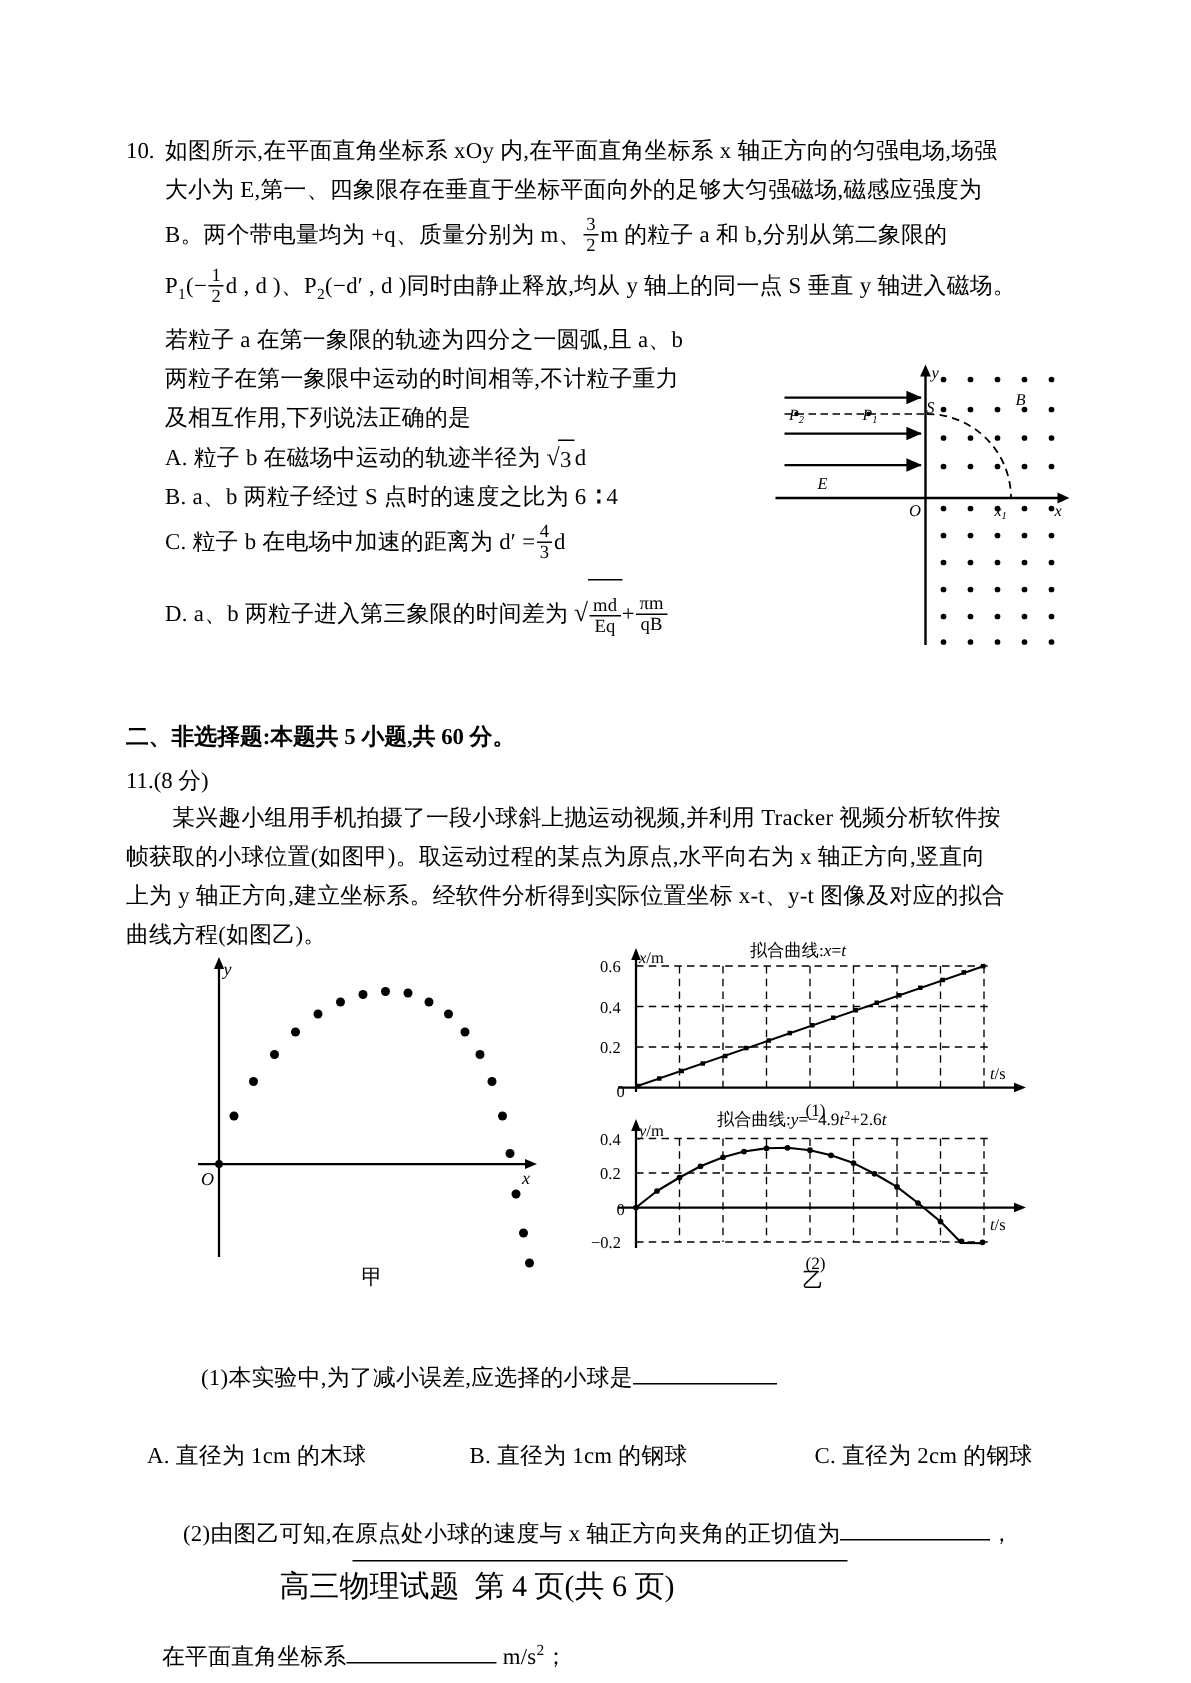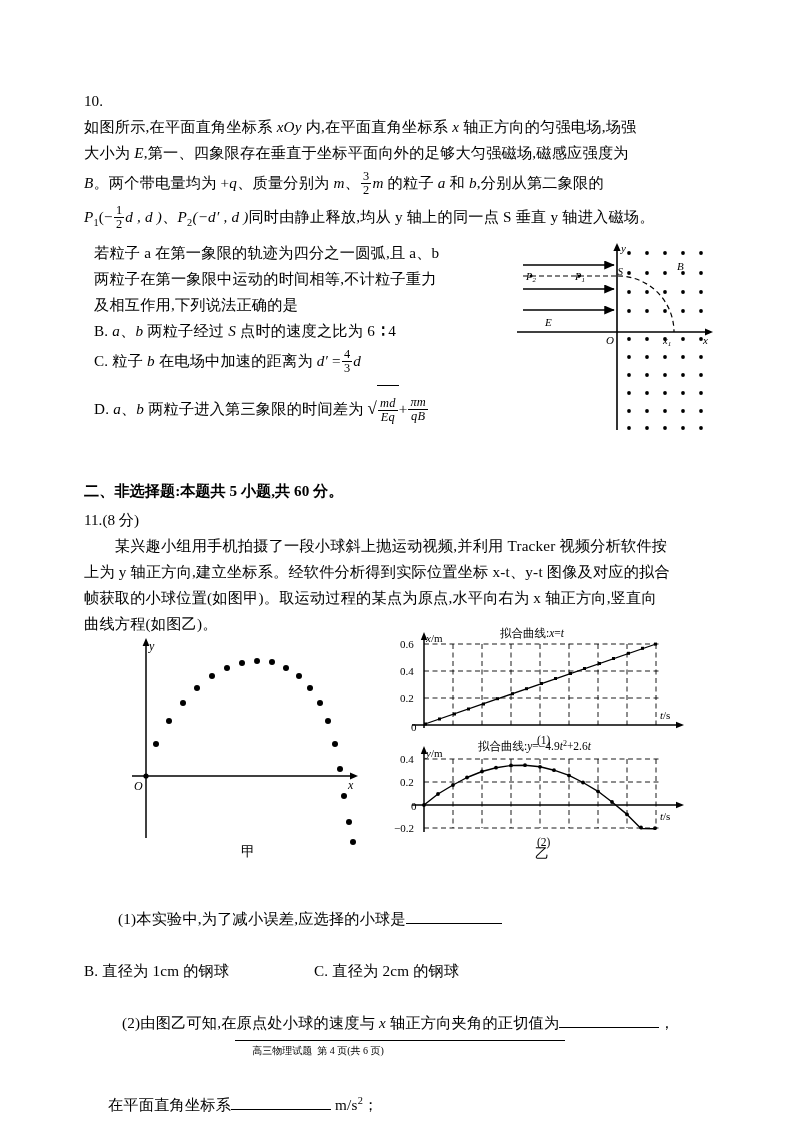--- a/index.html
+++ b/index.html
@@ -15,21 +15,21 @@
     position:absolute;
     left:0;top:0;width:794px;height:1122px;
   }
   
   .ln{
     font-size:15.2px;
     line-height:26px;
     letter-spacing:.2px;
     white-space:pre-wrap;
   }
-  .it{font-style:italic;font-family:"Liberation Serif",serif;}
+  .it{font-family:"Liberation Serif",serif;}
   
   .frac{
     display:inline-block;
     vertical-align:middle;
     text-align:center;
     font-size:12.4px;
     line-height:1.06;
     margin:0 1px;
     position:relative;
     top:-1px;
@@ -44,21 +44,21 @@
     padding:0 2px 0 1px;
     margin-left:-1px;
     position:relative;
     top:1px;
   }
   sub{font-size:.68em;}
   sup{font-size:.68em;}
 
   
   #p10{position:absolute;left:84px;top:88px;width:632px;}
-  #p10 .row{display:flex;flex-direction:column;}
+  #p10 .row{display:flex;}
   #p10 .numcol{width:26px;flex:none;font-size:15.2px;line-height:26px;}
   #p10 .txtcol{flex:1;}
   .mathline{line-height:34px;}
 
   
   #fig10{
     position:absolute;
     left:505px; top:240px;
     width:215px; height:198px;
   }
@@ -81,21 +81,21 @@
     display:inline-block;
     border-bottom:1px solid #000;
     height:14px;
   }
   .opts{display:flex;}
   .opts>div{font-size:15.2px;line-height:26px;}
 
   
   #footer{
     position:absolute;left:0;top:1044px;width:636px;
-    text-align:center;font-size:10px;
+    text-align:center;font-size:20px;
   }
   #footline{
     position:absolute;left:235px;top:1040px;width:330px;height:0;
     border-top:1px solid #000;
   }
 </style>
 </head>
 <body>
 
 <div class="page">
@@ -107,25 +107,26 @@
         <div class="ln"><span>如图所示,在平面直角坐标系 </span><span class="it">xOy</span><span> 内,在平面直角坐标系 </span><span class="it">x</span><span> 轴正方向的匀强电场,场强</span></div>
 
         <div class="ln"><span>大小为 </span><span class="it">E</span><span>,第一、四象限存在垂直于坐标平面向外的足够大匀强磁场,磁感应强度为</span></div>
 
         <div class="ln mathline"><span class="it">B</span><span>。两个带电量均为 +</span><span class="it">q</span><span>、质量分别为 </span><span class="it">m</span>、<span class="frac"><span class="num">3</span><span class="den">2</span></span><span class="it">m</span><span> 的粒子 </span><span class="it">a</span><span> 和 </span><span class="it">b</span><span>,分别从第二象限的</span></div>
 
         <div class="ln mathline"><span class="it">P</span><sub>1</sub><span>(−</span><span class="frac"><span class="num">1</span><span class="den">2</span></span><span class="it">d , d )</span><span>、</span><span class="it">P</span><sub>2</sub><span class="it">(−d′ , d )</span><span>同时由静止释放,均从 y 轴上的同一点 S 垂直 y 轴进入磁场。</span></div>
       </div>
     </div>
 
-    <div style="margin-left:10px;width:400px;">
+    <div style="margin-left:26px;width:400px;">
       <div class="ln">若粒子 a 在第一象限的轨迹为四分之一圆弧,且 a、b</div>
       <div class="ln">两粒子在第一象限中运动的时间相等,不计粒子重力</div>
       <div class="ln">及相互作用,下列说法正确的是</div>
 
+      <div class="ln"><span>A. 粒子 </span><span class="it">b</span><span> 在磁场中运动的轨迹半径为 </span><span class="sq"><span class="sqrt-sym">√</span><span class="radic">3</span></span><span class="it">d</span></div>
 
       <div class="ln"><span>B. </span><span class="it">a</span><span>、</span><span class="it">b</span><span> 两粒子经过 </span><span class="it">S</span><span> 点时的速度之比为 </span><span>6 ∶ 4</span></div>
 
       <div class="ln mathline"><span>C. 粒子 </span><span class="it">b</span><span> 在电场中加速的距离为 </span><span class="it">d′</span><span> =</span><span class="frac"><span class="num">4</span><span class="den">3</span></span><span class="it">d</span></div>
 
       <div class="ln" style="line-height:46px;margin-top:6px;"><span>D. </span><span class="it">a</span><span>、</span><span class="it">b</span><span> 两粒子进入第三象限的时间差为 </span><span class="sq" style="font-size:17px;">√</span><span style="display:inline-block;border-top:1px solid #000;padding-top:1px;position:relative;top:1px;"><span class="frac"><span class="num it">md</span><span class="den it">Eq</span></span></span><span>+</span><span class="frac"><span class="num it">πm</span><span class="den it">qB</span></span></div>
     </div>
   </div>
 
   <div id="fig10">
@@ -214,22 +215,22 @@
       <text x="40" y="86" font-size="11" font-style="italic" font-family="Liberation Serif, serif">E</text>
       <text x="158" y="104" font-size="10.5" font-style="italic" font-family="Liberation Serif, serif">x<tspan font-size="7" dy="2">1</tspan></text>
     </svg>
   </div>
 
   <div id="sec2">二、非选择题:本题共 5 小题,共 60 分。</div>
   <div id="p11num">11.(8 分)</div>
 
   <div id="p11body">
     <div class="ln">　　某兴趣小组用手机拍摄了一段小球斜上抛运动视频,并利用 Tracker 视频分析软件按</div>
+    <div class="ln">帧获取的小球位置(如图甲)。取运动过程的某点为原点,水平向右为 x 轴正方向,竖直向</div>
     <div class="ln">上为 y 轴正方向,建立坐标系。经软件分析得到实际位置坐标 x-t、y-t 图像及对应的拟合</div>
-    <div class="ln">帧获取的小球位置(如图甲)。取运动过程的某点为原点,水平向右为 x 轴正方向,竖直向</div>
     <div class="ln">曲线方程(如图乙)。</div>
   </div>
 
   <div id="figjia">
     <svg width="260" height="235" viewBox="0 0 260 235">
       <line x1="28" y1="14" x2="28" y2="210" stroke="#000" stroke-width="1.5"></line>
       <line x1="14" y1="148" x2="236" y2="148" stroke="#000" stroke-width="1.5"></line>
       <path d="M28,10 L24.6,18 L31.4,18 z" fill="#000"></path>
       <path d="M240,148 L232,144.6 L232,151.4 z" fill="#000"></path>
       <text x="31" y="22" font-size="12" font-style="italic" font-family="Liberation Serif, serif">y</text>
@@ -366,23 +367,24 @@
           <circle cx="263" cy="204.2" r="1.9"></circle>
         </g>
         <text x="145" y="222" font-size="11.5" font-family="Liberation Serif, serif">(2)</text>
       </g>
     </svg>
   </div>
   <div id="figyi-cap">乙</div>
 
   <div id="subq">
     <div class="ln">
-      <span style="margin-left:10px;">(1)本实验中,为了减小误差,应选择的小球是</span><span class="blank" style="width:96px;"></span>
+      <span style="margin-left:26px;">(1)本实验中,为了减小误差,应选择的小球是</span><span class="blank" style="width:96px;"></span>
     </div>
     <div class="ln opts">
+      <div style="width:215px;margin-left:14px;">A. 直径为 1cm 的木球</div>
       <div style="width:230px;">B. 直径为 1cm 的钢球</div>
       <div>C. 直径为 2cm 的钢球</div>
     </div>
 
     <div class="ln">
       <span style="margin-left:14px;">(2)由图乙可知,在原点处小球的速度与 </span><span class="it">x</span><span> 轴正方向夹角的正切值为</span><span class="blank" style="width:100px;"></span><span>，</span>
     </div>
     <div class="ln">
       <span>在平面直角坐标系</span><span class="blank" style="width:100px;"></span><span> m/s</span><sup>2</sup><span>；</span>
     </div>

